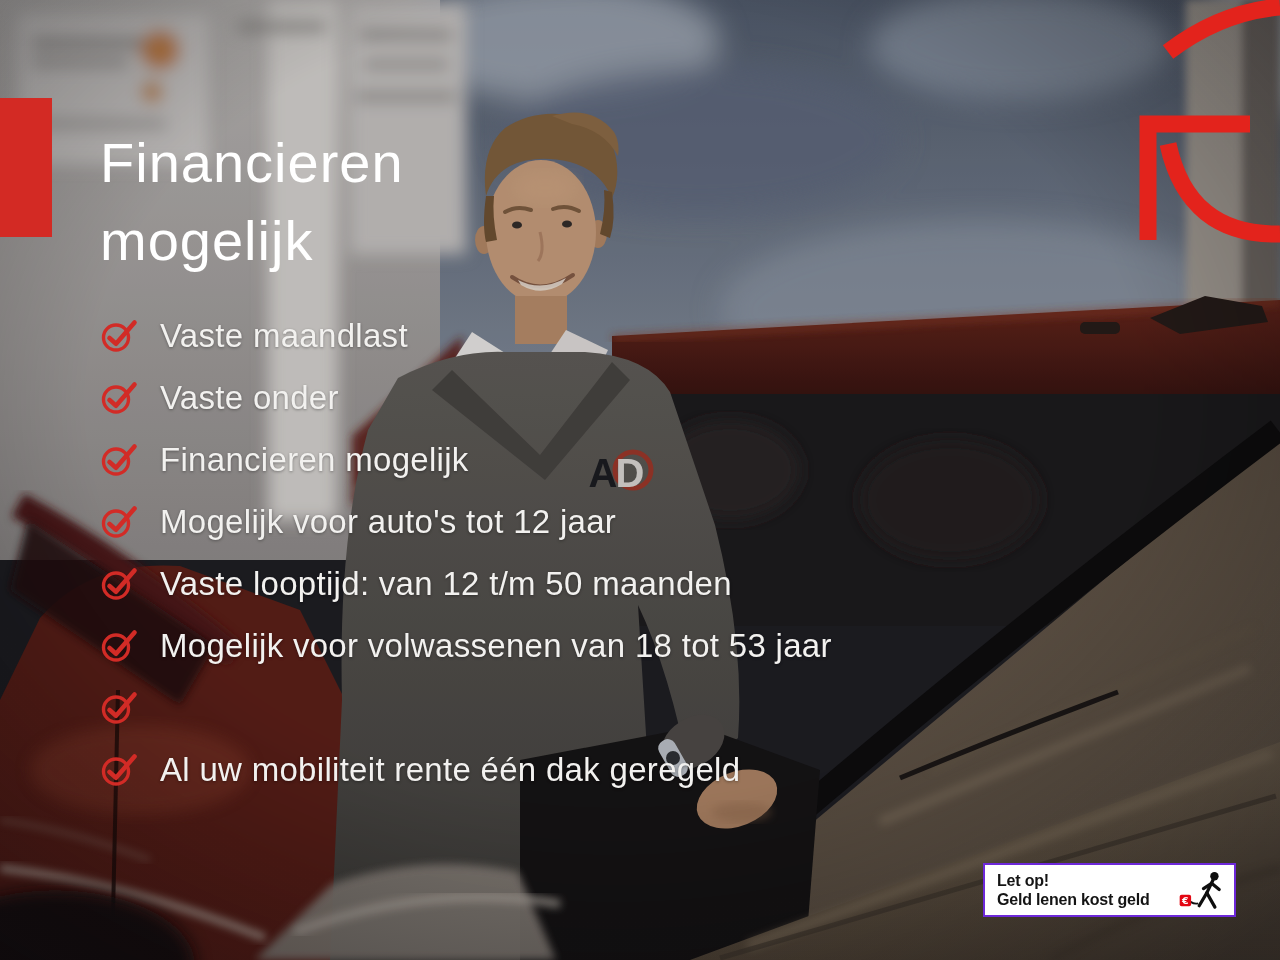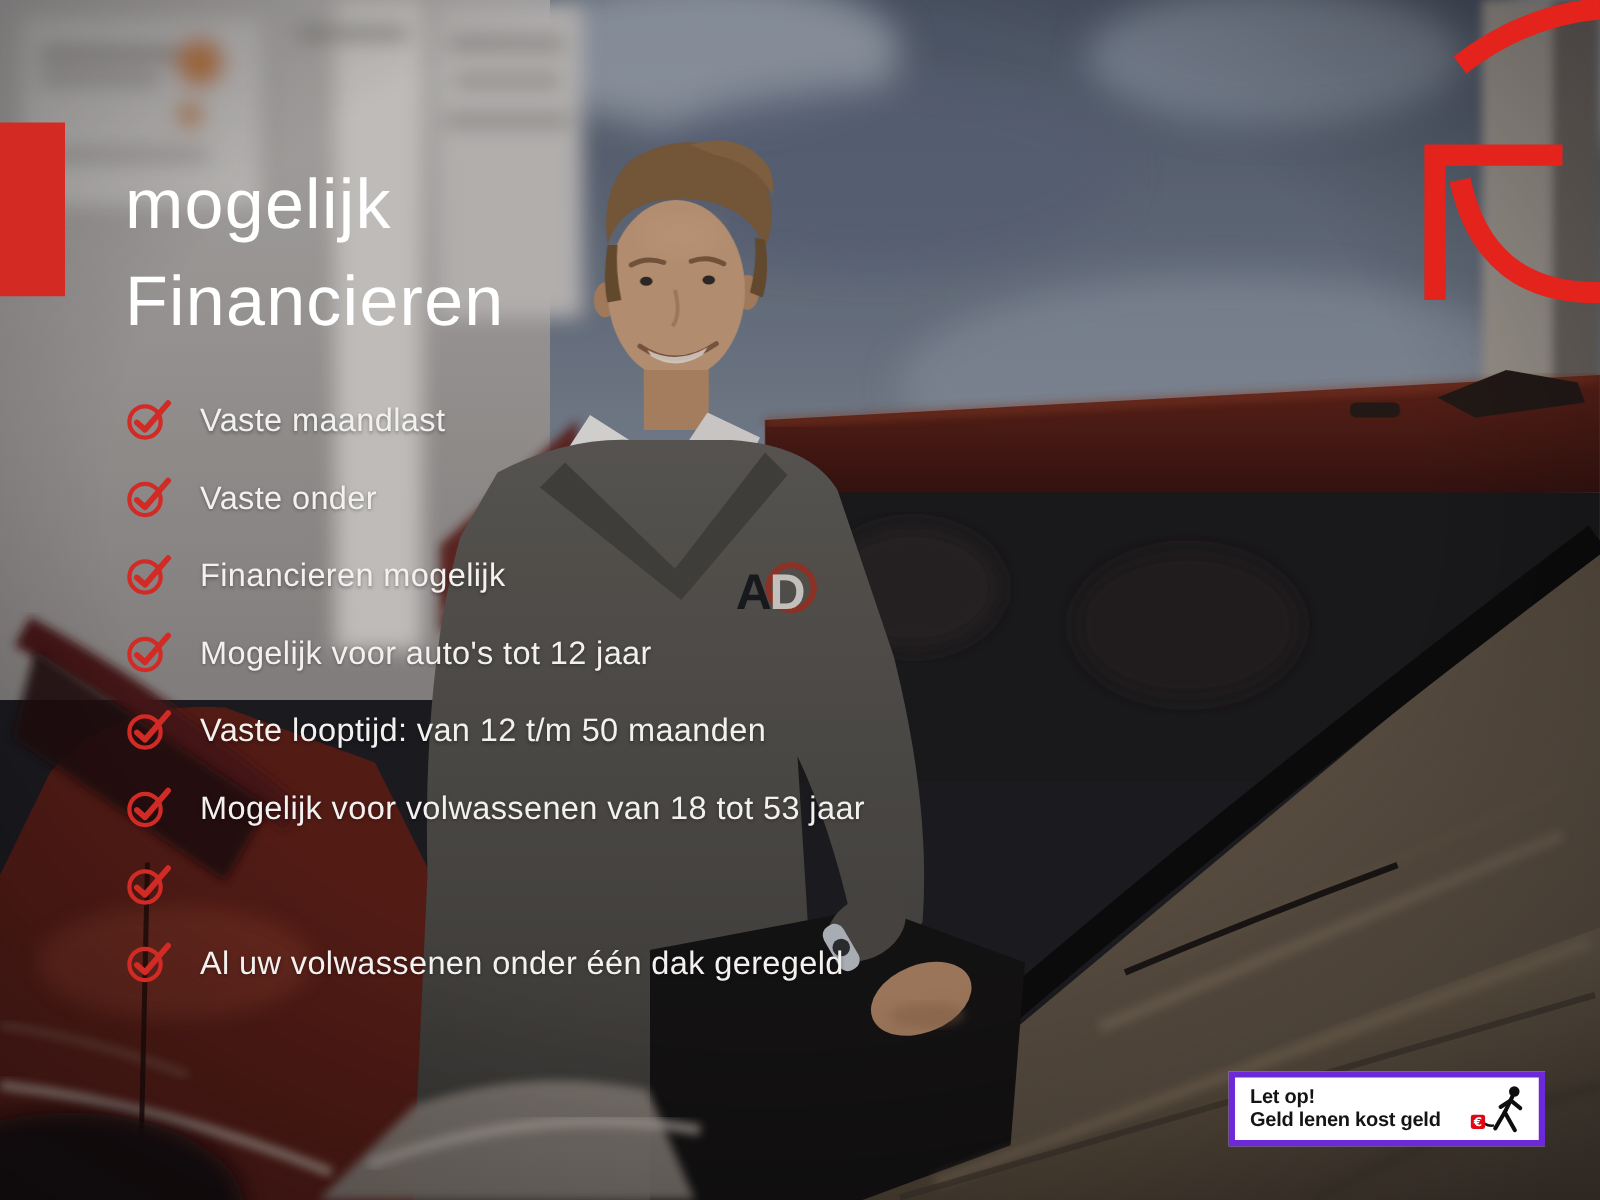--- a/index.html
+++ b/index.html
@@ -6,26 +6,26 @@
   .stage{position:relative;width:1280px;height:960px;overflow:hidden;
          background:#1c1c20;font-family:"Liberation Sans","DejaVu Sans",sans-serif;}
   .scene{position:absolute;inset:0;width:100%;height:100%;display:block;}
   .red-block{position:absolute;left:0;top:98px;width:52px;height:139px;background:var(--brand-red,#d32a24);}
   .title{position:absolute;left:100px;top:86px;color:var(--title-white,#fff);
          font-size:56px;line-height:78px;font-weight:500;letter-spacing:1px;}
   .title span{display:block;}
   .checklist{position:absolute;left:100px;top:318px;list-style:none;margin:0;padding:0;}
   .checklist li{display:flex;align-items:center;height:36px;margin-bottom:26px;}
   .check-icon{width:40px;height:34px;margin-right:20px;flex:none;}
-  .item-label{color:var(--list-text,#f2f1ef);font-size:26px;font-weight:500;
+  .item-label{color:var(--list-text,#f2f1ef);font-size:33px;font-weight:500;
               letter-spacing:.3px;white-space:nowrap;
               text-shadow:0 1px 3px rgba(0,0,0,.35);}
   .corner-logo{position:absolute;top:0;right:0;width:152px;height:246px;}
   .warning{position:absolute;right:44px;bottom:43px;width:253px;box-sizing:border-box;
-           background:#fff;border:5px solid #6d28d9;padding:5px 6px 5px 12px;
+           background:#fff;border:2px solid #6d28d9;padding:5px 6px 5px 12px;
            display:flex;align-items:center;gap:4px;}
   .warning-text{flex:1;color:#141414;font-size:16px;font-weight:700;line-height:19px;letter-spacing:-.2px;}
   .warning-icon{width:50px;height:40px;flex:none;}
 </style>
 </head>
 <body>
 
 <div class="stage">
 
   <svg class="scene" viewBox="0 0 1280 960" preserveAspectRatio="none" aria-hidden="true">
@@ -186,22 +186,22 @@
       <ellipse cx="742" cy="812" rx="30" ry="10" fill="#8a6347" opacity=".4" filter="url(#f4)"></ellipse>
     </g>
 
     <rect x="0" y="0" width="1280" height="960" fill="#14131a" opacity=".10"></rect>
     <rect x="0" y="0" width="1280" height="960" fill="url(#vig)"></rect>
   </svg>
 
   <div class="red-block"></div>
 
   <h1 class="title">
+    <span>Financieren</span>
     <span>mogelijk</span>
-    <span>Financieren</span>
   </h1>
 
   <ul class="checklist">
     <li class="row">
       <svg class="check-icon" viewBox="0 0 38 34" aria-hidden="true">
         <circle cx="15" cy="18.5" r="12.5" fill="none" stroke="#d22b26" stroke-width="3.4"></circle>
         <path d="M 8.5 19 L 15 24.8 L 33.5 3.5" fill="none" stroke="#d22b26" stroke-width="4.6" stroke-linecap="round" stroke-linejoin="round"></path>
       </svg>
       <span class="item-label">Vaste maandlast</span>
     </li>
@@ -251,21 +251,21 @@
         <circle cx="15" cy="18.5" r="12.5" fill="none" stroke="#d22b26" stroke-width="3.4"></circle>
         <path d="M 8.5 19 L 15 24.8 L 33.5 3.5" fill="none" stroke="#d22b26" stroke-width="4.6" stroke-linecap="round" stroke-linejoin="round"></path>
       </svg>
     </li>
 
     <li class="row">
       <svg class="check-icon" viewBox="0 0 38 34" aria-hidden="true">
         <circle cx="15" cy="18.5" r="12.5" fill="none" stroke="#d22b26" stroke-width="3.4"></circle>
         <path d="M 8.5 19 L 15 24.8 L 33.5 3.5" fill="none" stroke="#d22b26" stroke-width="4.6" stroke-linecap="round" stroke-linejoin="round"></path>
       </svg>
-      <span class="item-label">Al uw volwassenen onder één dak geregeld</span>
+      <span class="item-label">Al uw mobiliteit rente één dak geregeld</span>
     </li>
   </ul>
 
   <svg class="corner-logo" viewBox="0 0 152 246" aria-hidden="true">
     <g fill="none" stroke="#e3231c" stroke-width="17" stroke-linejoin="miter">
       <path d="M 40 52 Q 92 12 152 7"></path>
       <path d="M 122 124 L 20 124 L 20 240"></path>
       <path d="M 40 144 Q 60 236 152 234"></path>
     </g>
   </svg>

